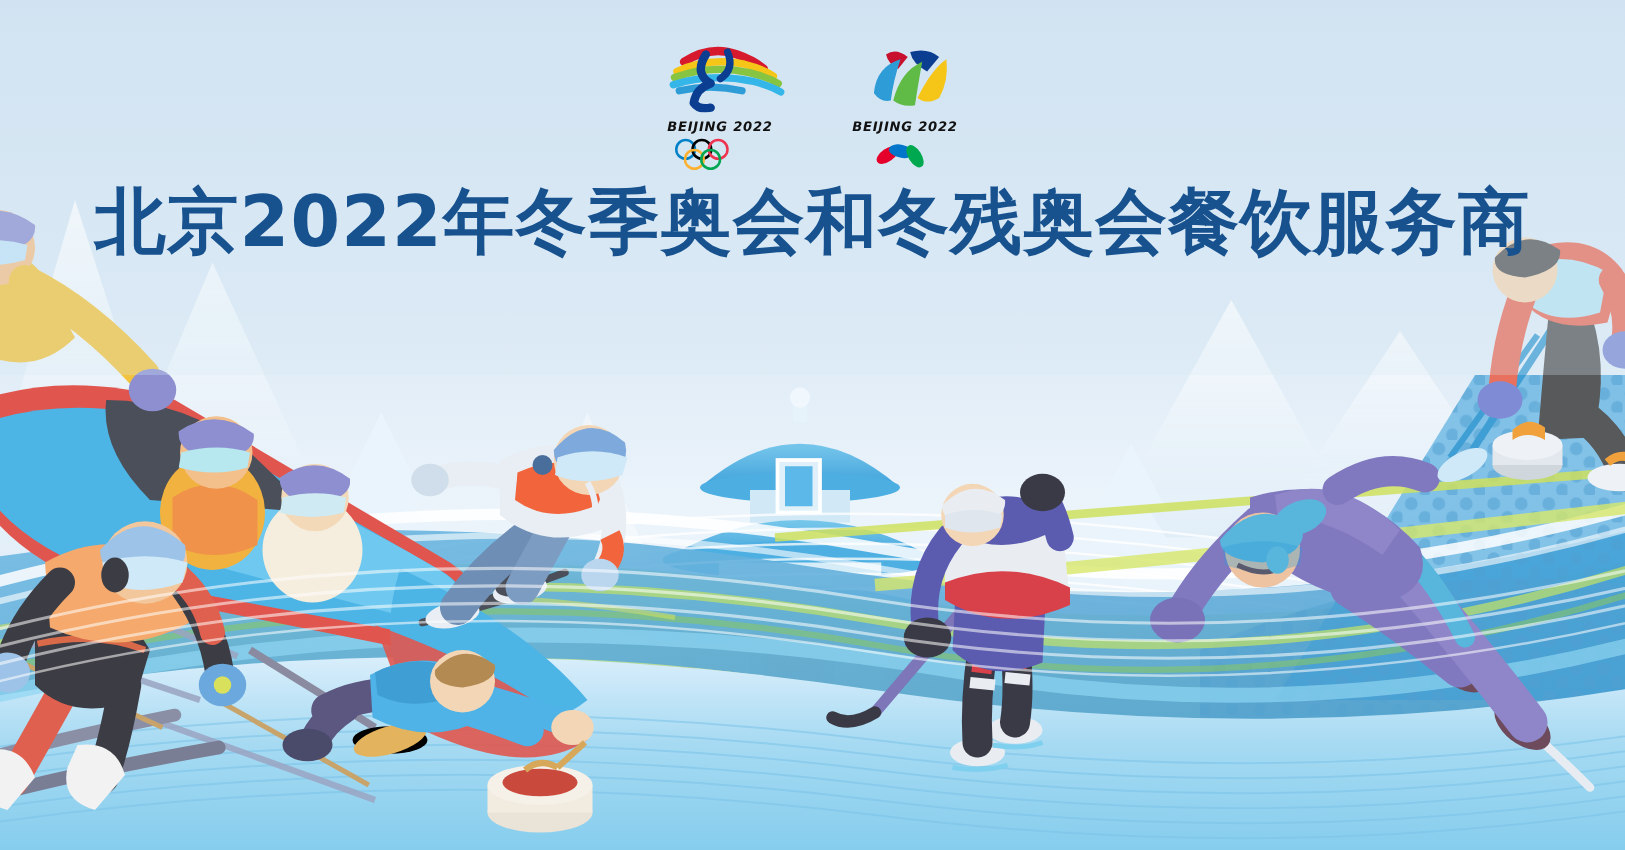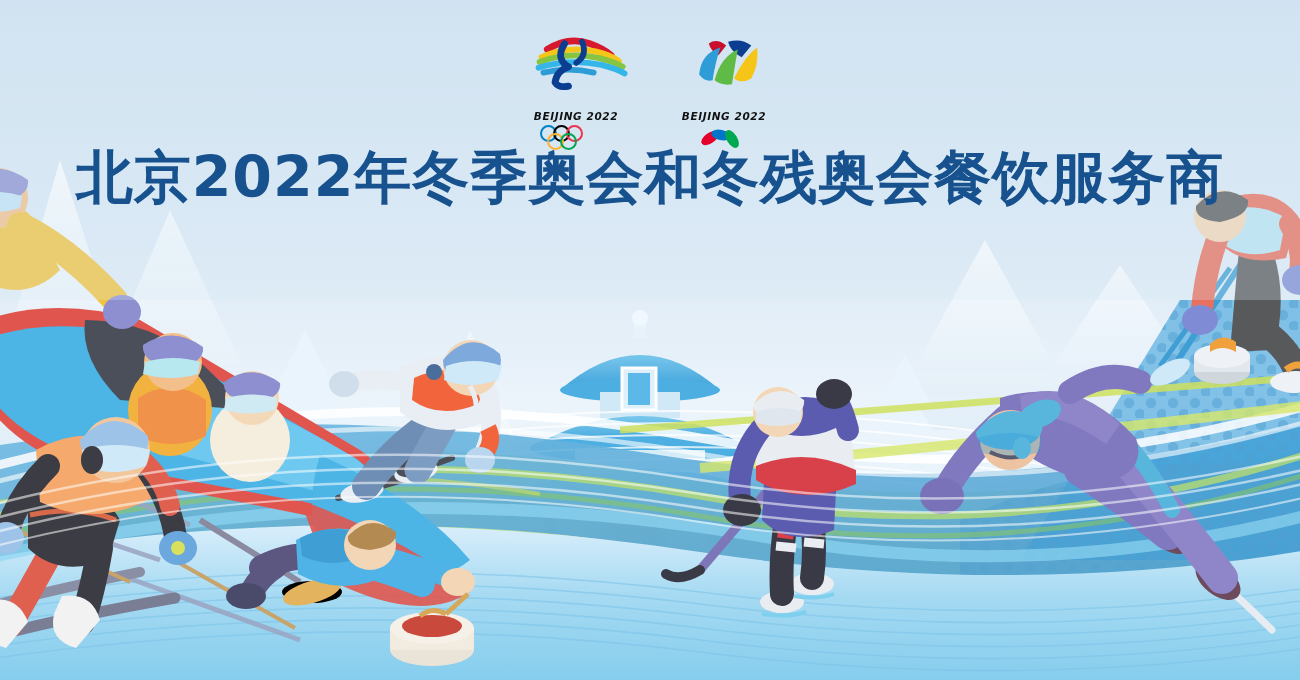--- a/index.html
+++ b/index.html
@@ -34,21 +34,21 @@
     position:absolute;top:32px;left:0;right:0;
     display:flex;justify-content:center;align-items:flex-start;gap:48px;
     z-index:40;
   }
   .emblem{width:100px;text-align:center;}
   .emblem .mark{height:58px;}
   .emblem .wordmark{
     font-size:10.5px;font-weight:bold;font-style:italic;
     letter-spacing:.6px;color:#111;
     font-family:"DejaVu Sans","Liberation Sans",sans-serif;
-    margin-top:16px;
+    margin-top:1px;
   }
 
   
   .rings{position:relative;height:24px;width:72px;margin:3px auto 0;}
   .ring{position:absolute;width:17px;height:17px;border-radius:50%;border:2.4px solid;box-sizing:border-box;}
   .r1{left:0;top:0;border-color:#0081c8;}
   .r2{left:13px;top:0;border-color:#000;}
   .r3{left:26px;top:0;border-color:#ee334e;}
   .r4{left:6.5px;top:8px;border-color:#fcb131;}
   .r5{left:19.5px;top:8px;border-color:#00a651;}

